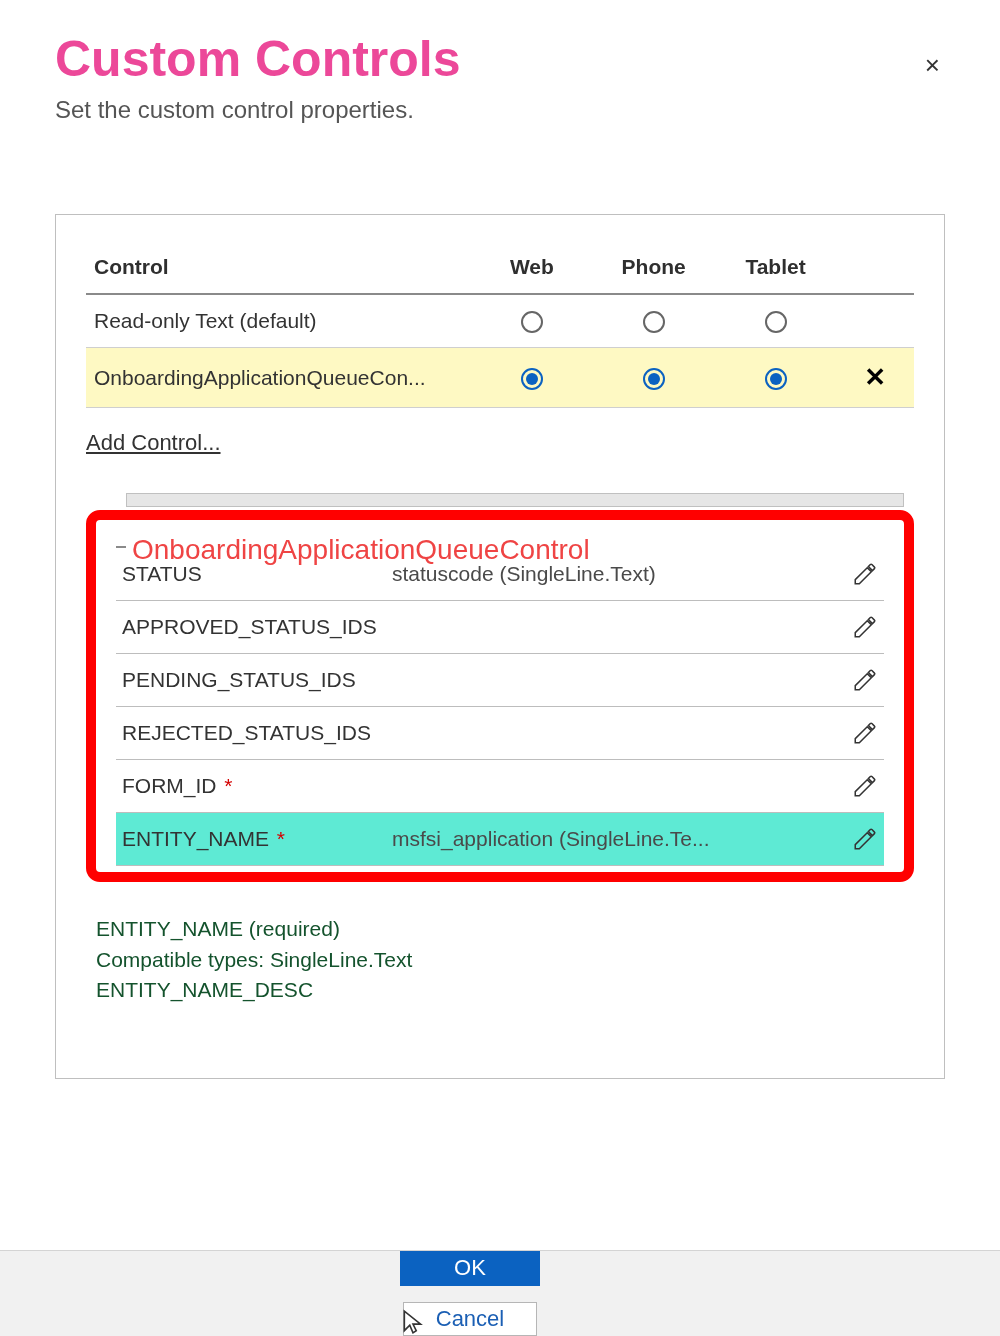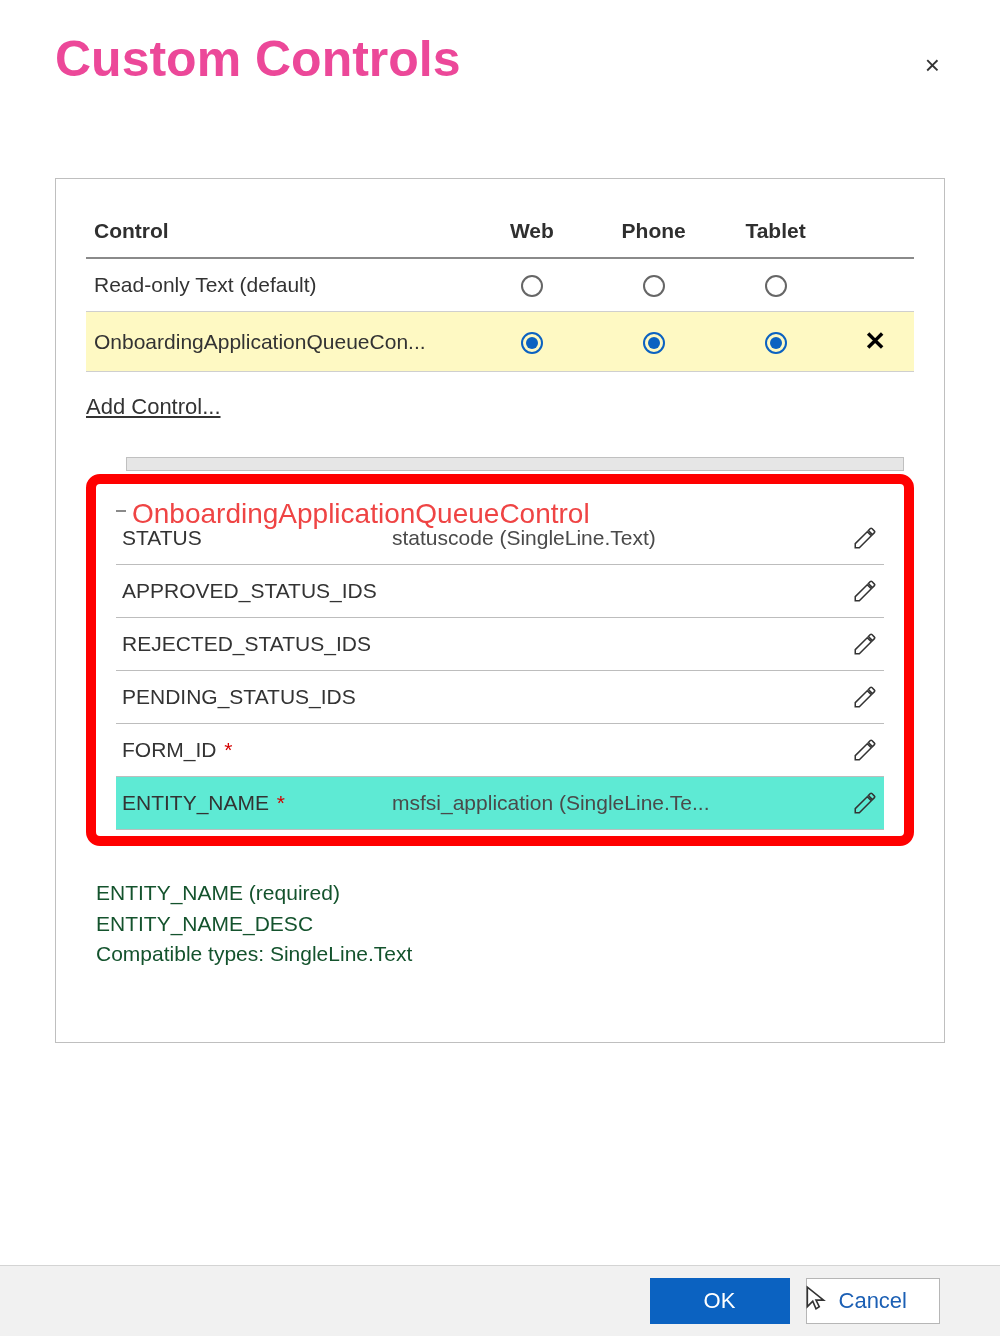--- a/index.html
+++ b/index.html
@@ -191,28 +191,29 @@
       font-size: 21px;
       color: #14532d;
       line-height: 1.45;
       padding-left: 10px;
     }
     .footer {
       position: absolute;
       bottom: 0;
       left: 0;
       right: 0;
-      height: 71px;
+      height: 86px;
       background: #f1f1f1;
       border-top: 1px solid #d4d4d4;
       display: flex;
       justify-content: flex-end;
       align-items: center;
       padding-right: 60px;
       gap: 16px;
+      flex-direction: column;
     }
     .btn {
       height: 46px;
       font-size: 22px;
       padding: 0 32px;
       cursor: pointer;
       border: 1px solid #1b5fb4;
       display: inline-flex;
       align-items: center;
       justify-content: center;
@@ -238,20 +239,21 @@
       height: 26px;
       pointer-events: none;
     }
   </style>
 </head>
 <body>
 
 <div class="dialog">
   <div class="dialog-header">
     <h1 class="dialog-title">Custom Controls</h1>
+    <div class="dialog-subtitle">Set the custom control properties.</div>
     <div class="close-x">×</div>
   </div>
 
   <div class="panel">
 
     <table class="controls-table">
       <thead>
         <tr>
           <th class="col-control">Control</th>
           <th class="col-platform">Web</th>
@@ -294,28 +296,28 @@
                 </svg></div>
             </div>
             <div class="prop-row">
               <div class="prop-label">APPROVED_STATUS_IDS</div>
               <div class="prop-value"></div>
               <div class="pencil"><svg viewBox="0 0 24 24">
                   <path d="M3 17.25V21h3.75L17.81 9.94l-3.75-3.75L3 17.25zM20.71 7.04a1 1 0 0 0 0-1.41l-2.34-2.34a1 1 0 0 0-1.41 0l-1.83 1.83 3.75 3.75 1.83-1.83z" fill="none" stroke="#333" stroke-width="1.4"></path>
                 </svg></div>
             </div>
             <div class="prop-row">
+              <div class="prop-label">PENDING_STATUS_IDS</div>
+              <div class="prop-value"></div>
+              <div class="pencil"><svg viewBox="0 0 24 24">
+                  <path d="M3 17.25V21h3.75L17.81 9.94l-3.75-3.75L3 17.25zM20.71 7.04a1 1 0 0 0 0-1.41l-2.34-2.34a1 1 0 0 0-1.41 0l-1.83 1.83 3.75 3.75 1.83-1.83z" fill="none" stroke="#333" stroke-width="1.4"></path>
+                </svg></div>
+            </div>
+            <div class="prop-row">
               <div class="prop-label">REJECTED_STATUS_IDS</div>
-              <div class="prop-value"></div>
-              <div class="pencil"><svg viewBox="0 0 24 24">
-                  <path d="M3 17.25V21h3.75L17.81 9.94l-3.75-3.75L3 17.25zM20.71 7.04a1 1 0 0 0 0-1.41l-2.34-2.34a1 1 0 0 0-1.41 0l-1.83 1.83 3.75 3.75 1.83-1.83z" fill="none" stroke="#333" stroke-width="1.4"></path>
-                </svg></div>
-            </div>
-            <div class="prop-row">
-              <div class="prop-label">PENDING_STATUS_IDS</div>
               <div class="prop-value"></div>
               <div class="pencil"><svg viewBox="0 0 24 24">
                   <path d="M3 17.25V21h3.75L17.81 9.94l-3.75-3.75L3 17.25zM20.71 7.04a1 1 0 0 0 0-1.41l-2.34-2.34a1 1 0 0 0-1.41 0l-1.83 1.83 3.75 3.75 1.83-1.83z" fill="none" stroke="#333" stroke-width="1.4"></path>
                 </svg></div>
             </div>
             <div class="prop-row">
               <div class="prop-label">FORM_ID<span class="req"> *</span></div>
               <div class="prop-value"></div>
               <div class="pencil"><svg viewBox="0 0 24 24">
                   <path d="M3 17.25V21h3.75L17.81 9.94l-3.75-3.75L3 17.25zM20.71 7.04a1 1 0 0 0 0-1.41l-2.34-2.34a1 1 0 0 0-1.41 0l-1.83 1.83 3.75 3.75 1.83-1.83z" fill="none" stroke="#333" stroke-width="1.4"></path>
@@ -327,22 +329,22 @@
               <div class="pencil"><svg viewBox="0 0 24 24">
                   <path d="M3 17.25V21h3.75L17.81 9.94l-3.75-3.75L3 17.25zM20.71 7.04a1 1 0 0 0 0-1.41l-2.34-2.34a1 1 0 0 0-1.41 0l-1.83 1.83 3.75 3.75 1.83-1.83z" fill="none" stroke="#333" stroke-width="1.4"></path>
                 </svg></div>
             </div>
           </div>
       </div>
     </div>
 
     <div class="desc-block">
       <div>ENTITY_NAME (required)</div>
+      <div>Compatible types: SingleLine.Text</div>
       <div>ENTITY_NAME_DESC</div>
-      <div>Compatible types: SingleLine.Text</div>
     </div>
 
   </div>
 </div>
 
 <div class="footer">
   <button class="btn btn-primary">OK</button>
   <button class="btn btn-secondary">
     <svg class="cursor-arrow" viewBox="0 0 24 24">
       <path d="M4 2 L4 20 L9 15 L12 22 L15 20 L12 14 L19 14 Z" fill="none" stroke="#333" stroke-width="1.5"></path>

